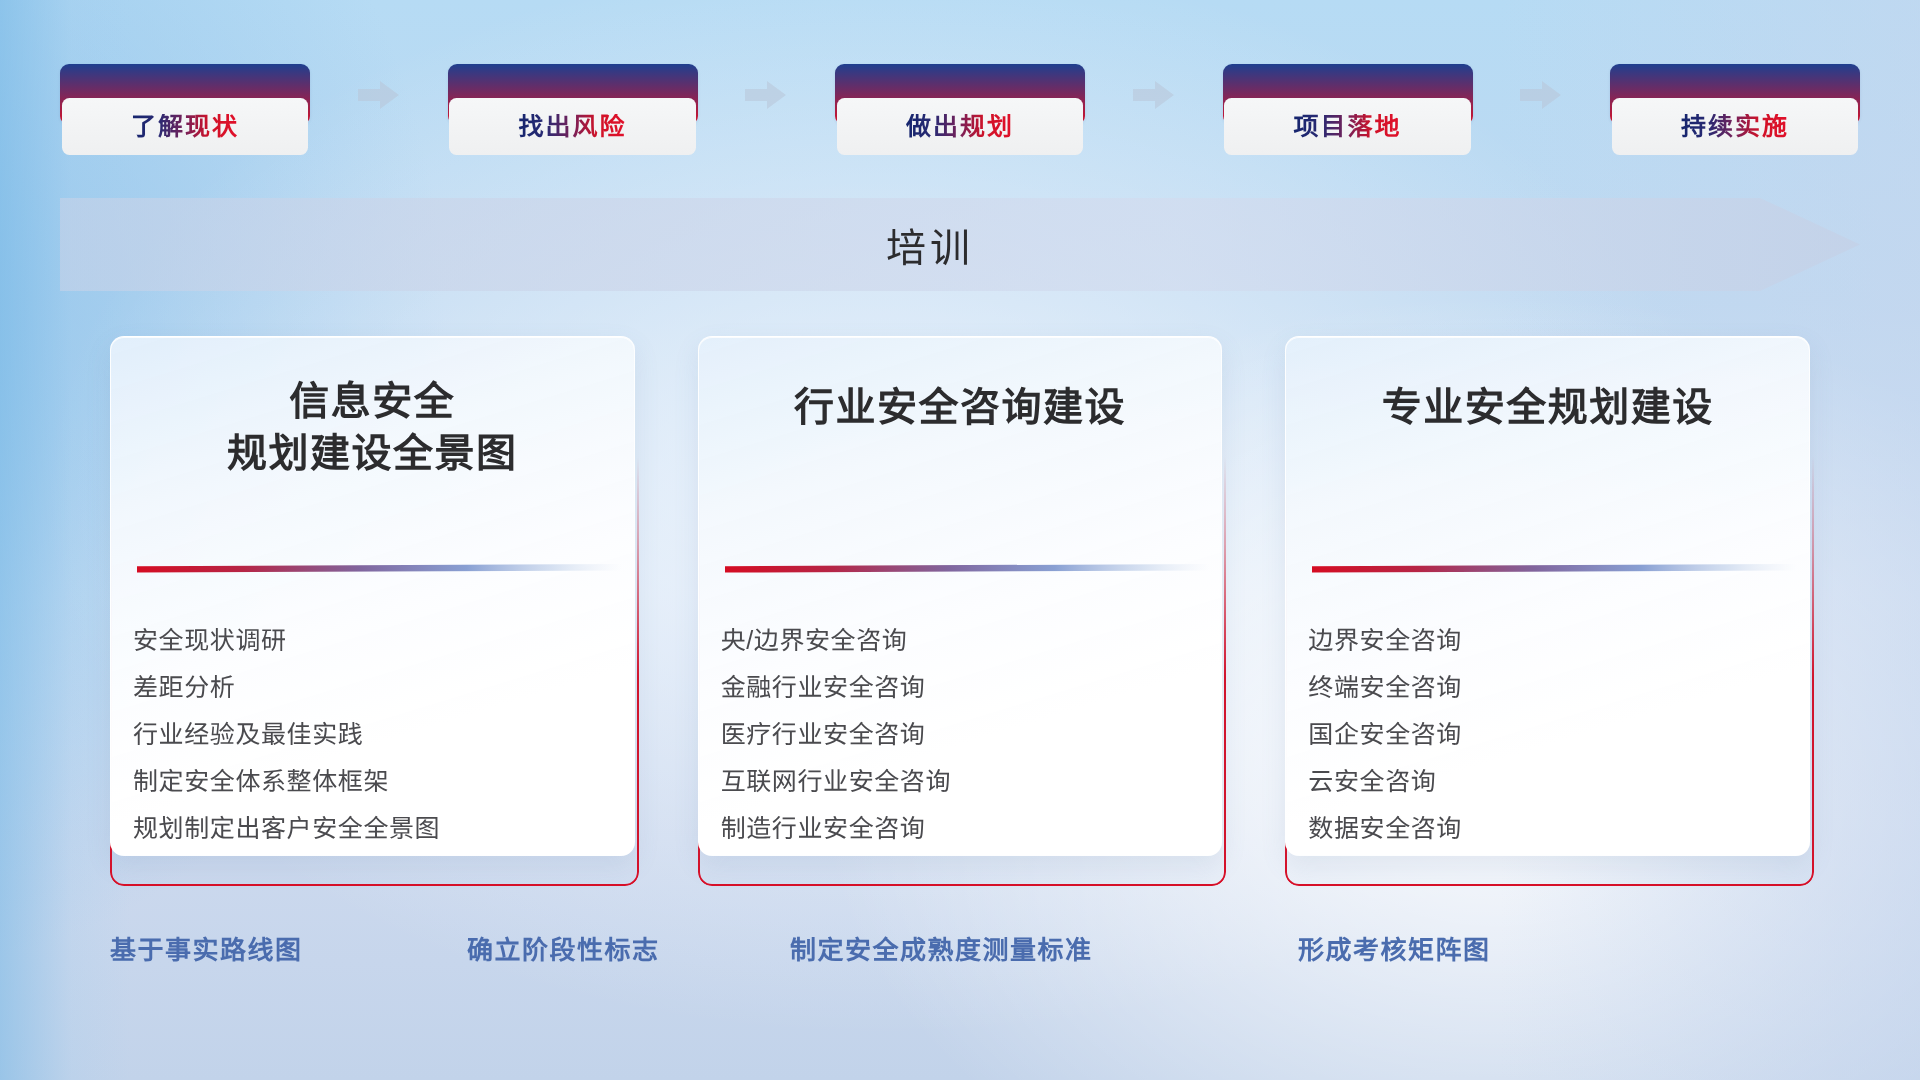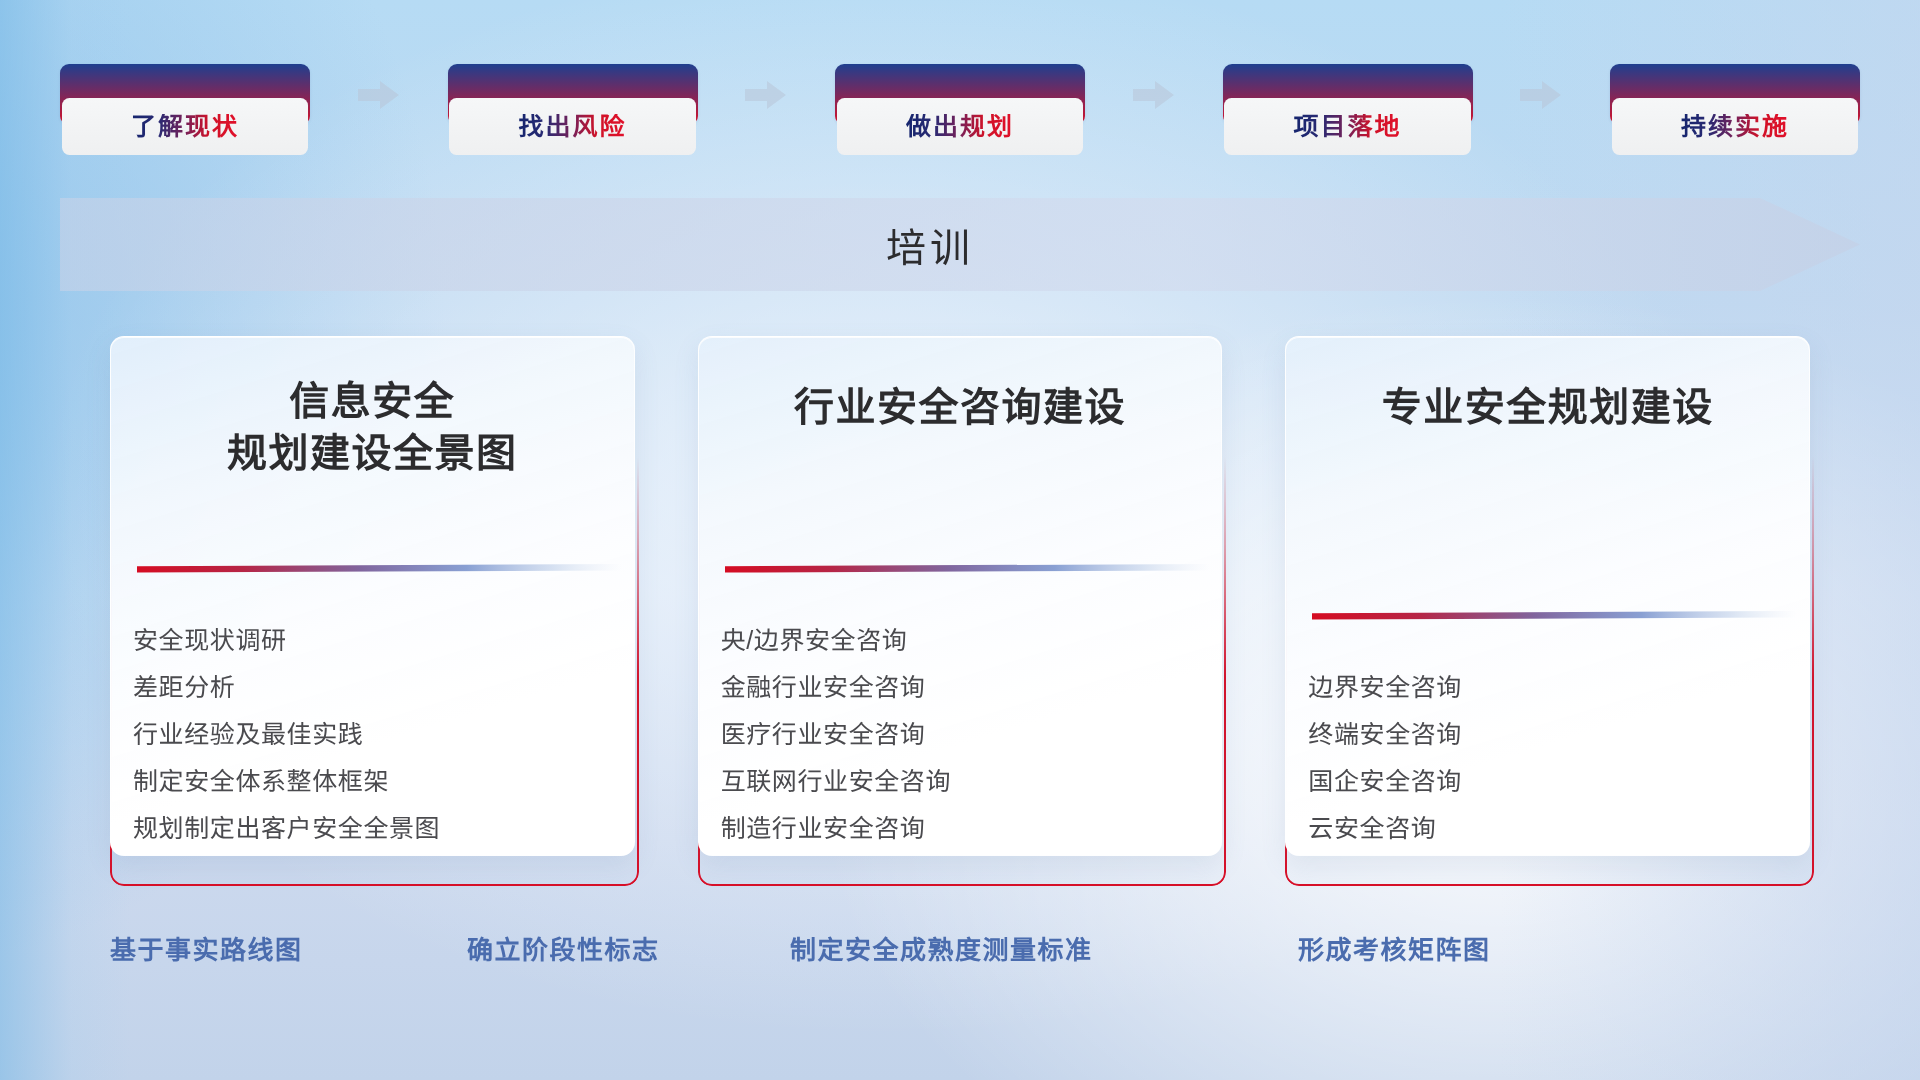--- a/index.html
+++ b/index.html
@@ -303,20 +303,21 @@
               <path d="M0 2.2 L400 0 L400 6.4 L0 8.6 Z" fill="url(#dv3)"></path>
             </svg>
           </div>
         </div>
         <div class="list-pad"></div>
         <ul class="card-list">
           <li>边界安全咨询</li>
           <li>终端安全咨询</li>
           <li>国企安全咨询</li>
           <li>云安全咨询</li>
+          <li>数据安全咨询</li>
         </ul>
       </div>
     </div>
 
   </div>
 
   <div class="captions">
     <div class="caption" style="left:110px">基于事实路线图</div>
     <div class="caption" style="left:467px">确立阶段性标志</div>
     <div class="caption" style="left:790px">制定安全成熟度测量标准</div>

